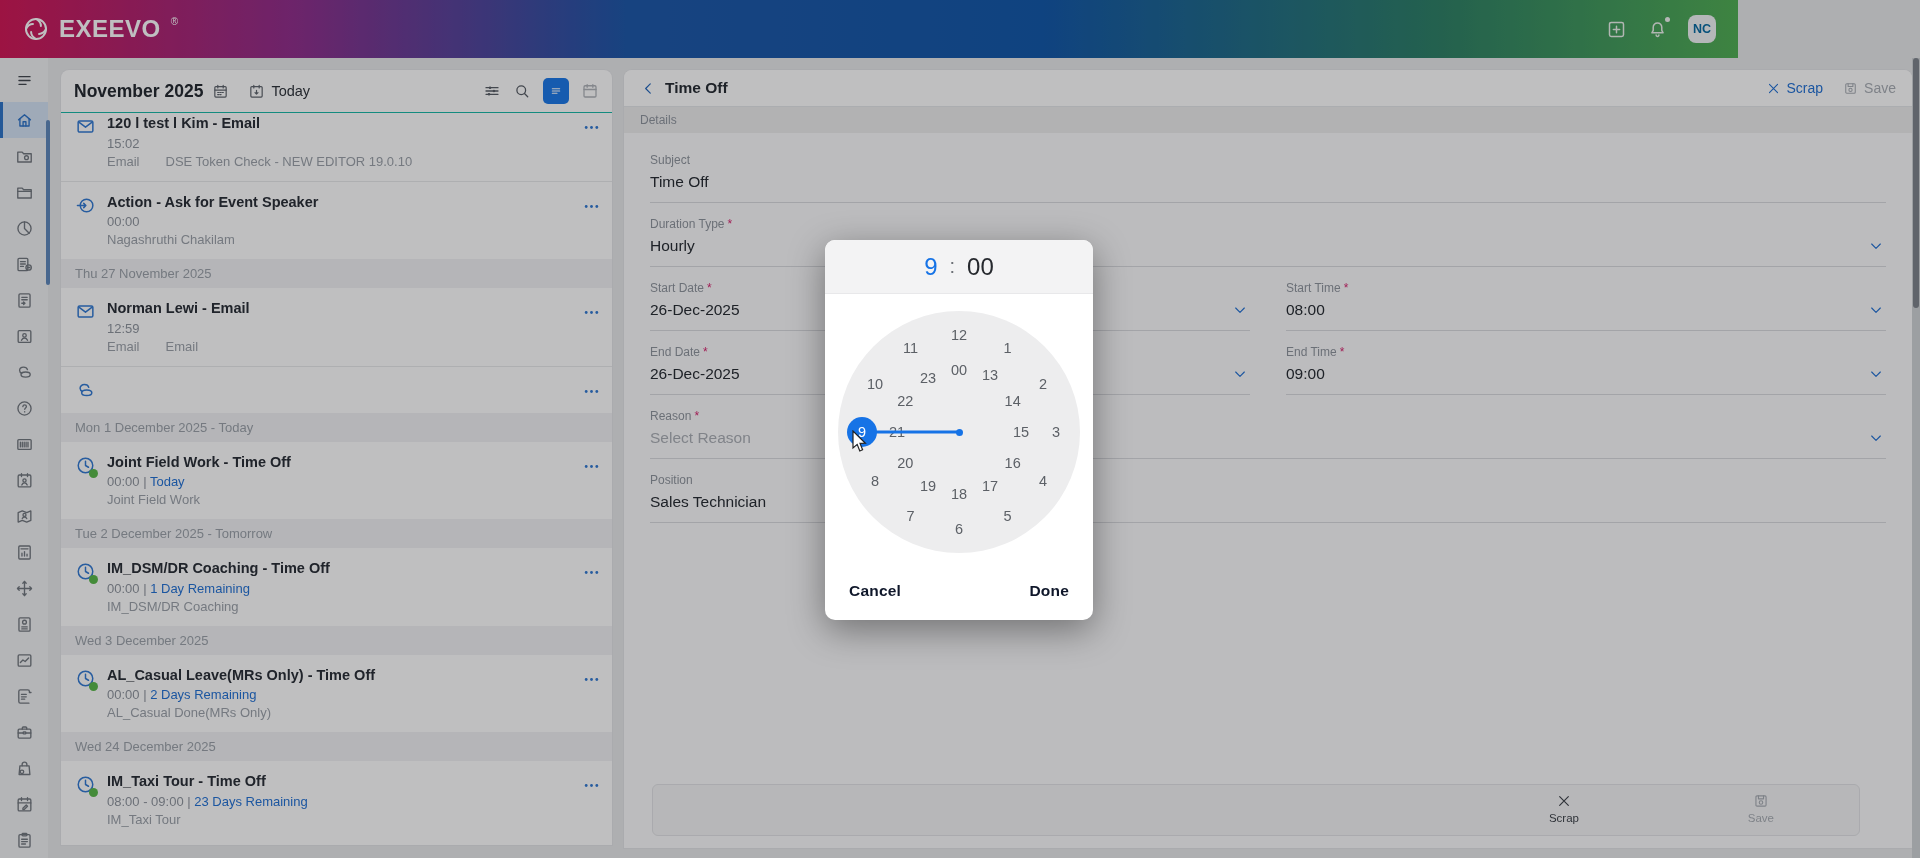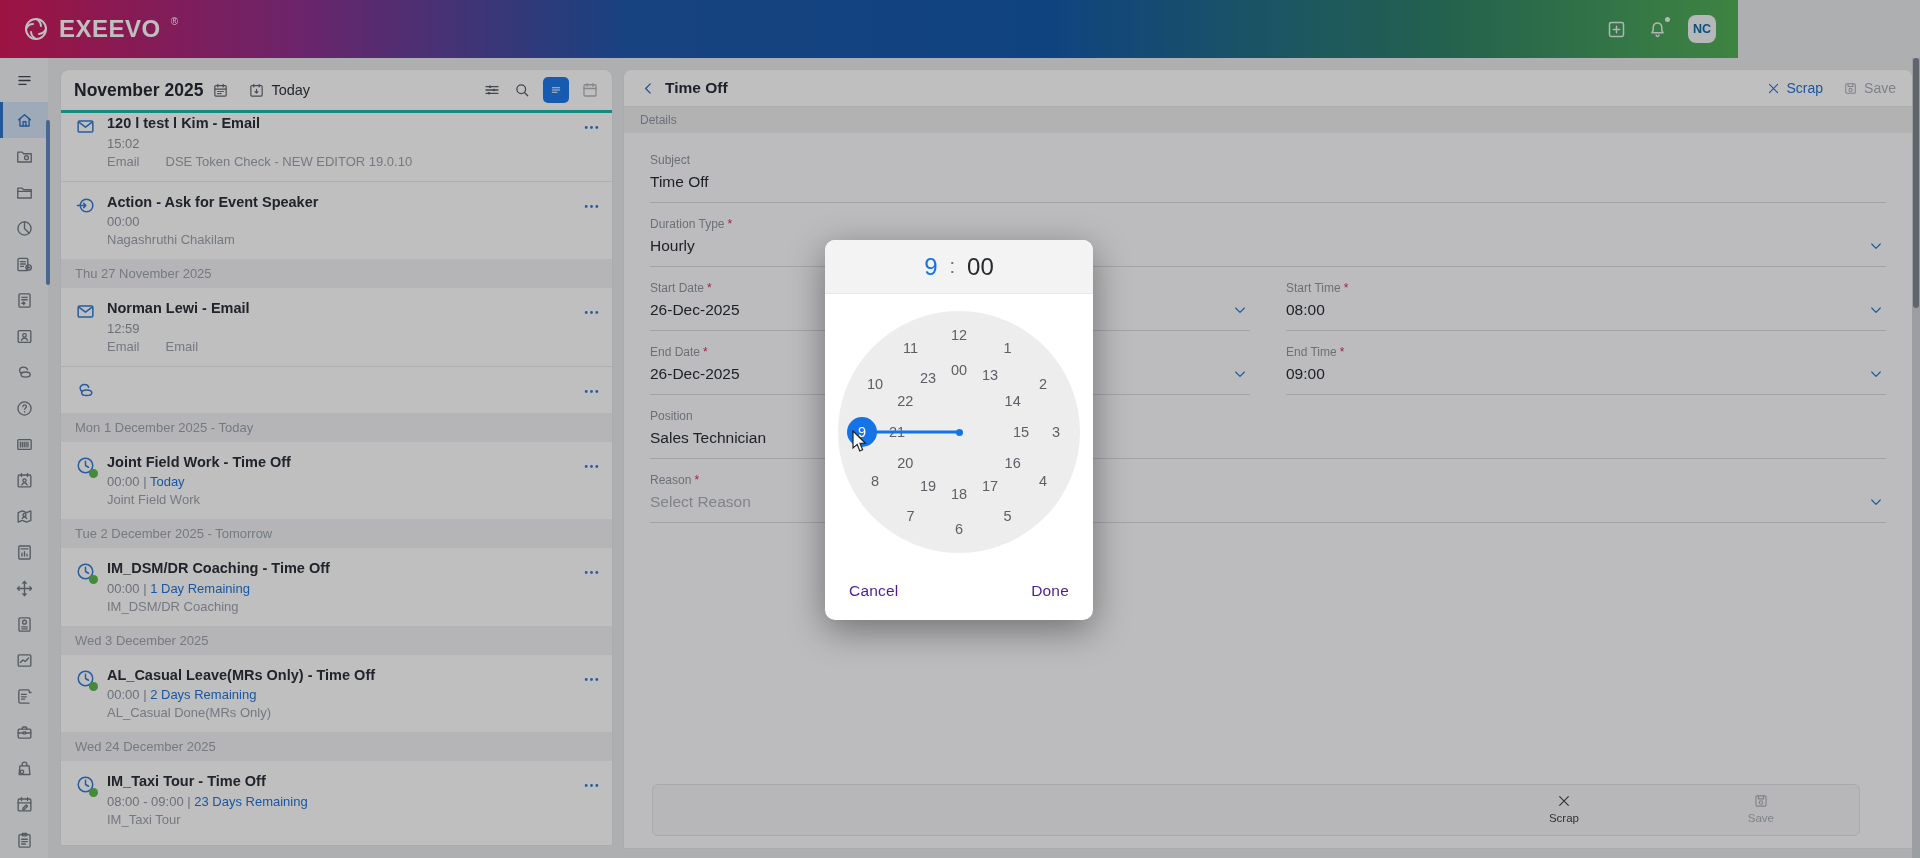--- a/index.html
+++ b/index.html
@@ -25,21 +25,21 @@
   .rail{ position:absolute; left:0; top:58px; bottom:0; width:48px; background:#f0f1f3; z-index:4; display:flex; flex-direction:column; align-items:stretch; padding-top:4px; }
   .rail-item{ height:36px; display:flex; align-items:center; justify-content:center; color:#70767d; position:relative; }
   .rail-item i{ width:19px; height:19px; }
   .rail-item.menu{ color:#3f454c; margin-bottom:4px; }
   .rail-item.active{ background:#d3e2f4; color:#2a72c8; }
   .rail-item.active::before{ content:""; position:absolute; left:0; top:0; bottom:0; width:3px; background:#2a72c8; }
   .rail-thumb{ position:absolute; left:46px; top:120px; width:4px; height:165px; border-radius:2px; background:#5d87bb; z-index:4; }
 
   
   .cal-panel{ position:absolute; left:61px; top:70px; width:551px; height:775px; background:#fff; border-radius:8px 8px 0 0; z-index:3; overflow:hidden; box-shadow:0 0 0 1px #e3e4e7; display:flex; flex-direction:column; }
-  .cal-head{ height:43px; flex:0 0 43px; display:flex; align-items:center; gap:9px; padding:0 13px; border-bottom:3px solid #14b8a6; }
+  .cal-head{ height:43px; flex:0 0 43px; display:flex; align-items:center; gap:9px; padding:0 13px; border-bottom:1px solid #14b8a6; }
   .cal-month{ font-size:17.5px; font-weight:700; color:#20252c; }
   .cal-head i.sm{ width:17px; height:17px; color:#5d636b; }
   .today-btn{ display:flex; align-items:center; gap:6px; margin-left:10px; color:#2b3037; font-size:14.5px; }
   .cal-head-right{ margin-left:auto; display:flex; align-items:center; gap:12px; }
   .cal-head-right i{ width:18px; height:18px; color:#555b63; }
   .view-active{ width:26px; height:26px; border-radius:5px; background:#1877e8; display:flex; align-items:center; justify-content:center; }
   .view-active i{ width:16px; height:16px; color:#fff; }
   .cal-head-right .muted{ color:#aeb2b8; }
 
   .ev-list{ flex:1; overflow:hidden; }
@@ -95,21 +95,21 @@
   .dlg-head{ height:54px; background:#f3f3f4; border-bottom:1px solid #e8e8ea; display:flex; align-items:center; justify-content:center; gap:12px; }
   .dlg-hour{ font-size:24px; color:#1673e6; }
   .dlg-colon{ font-size:20px; color:#6d7177; }
   .dlg-min{ font-size:24px; color:#26292e; }
   .clock{ position:relative; width:242px; height:242px; border-radius:50%; background:#ededee; margin:17px auto 0 auto; }
   .cnum{ position:absolute; width:26px; height:26px; margin:-13px 0 0 -13px; display:flex; align-items:center; justify-content:center; font-size:14.5px; color:#5c6066; z-index:1; }
   .hand{ position:absolute; left:121px; top:119.75px; width:97px; height:2.5px; background:#1673e6; transform-origin:0 50%; transform:rotate(180deg); z-index:2; }
   .cdot{ position:absolute; left:117.5px; top:117.5px; width:7px; height:7px; border-radius:50%; background:#1673e6; z-index:2; }
   .csel{ position:absolute; width:30px; height:30px; margin:-15px 0 0 -15px; border-radius:50%; background:#1673e6; color:#fff; font-size:14.5px; display:flex; align-items:center; justify-content:center; z-index:3; }
   .dlg-actions{ position:absolute; left:0; right:0; bottom:0; height:58px; display:flex; align-items:center; justify-content:space-between; padding:0 24px; }
-  .dlg-btn{ color:#4c1d95; font-size:15.5px; font-weight:400; letter-spacing:.2px; }
+  .dlg-btn{ color:#0f172a; font-size:15.5px; font-weight:700; letter-spacing:.2px; }
 
   .cursor{ position:absolute; left:851px; top:430px; width:17px; height:24px; z-index:70; }
 </style>
 </head>
 <body>
 
 <div class="topbar">
   <div class="brand">
     <i class="logo-i" data-icon="pinwheel">
         <svg viewBox="0 0 24 24" fill="none" stroke="currentColor" stroke-width="1.7" stroke-linecap="round" stroke-linejoin="round">
@@ -639,31 +639,31 @@
       <div class="field">
         <div class="f-label">End Time<span class="req">*</span></div>
         <div class="f-value">09:00</div>
         <i class="f-chev" data-icon="chev-down">
           <svg viewBox="0 0 24 24" fill="none" stroke="currentColor" stroke-width="1.7" stroke-linecap="round" stroke-linejoin="round">
             <path d="M5.5 9l6.5 6.5L18.5 9"></path>
           </svg>
         </i>
       </div>
       <div class="field span2">
-        <div class="f-label">Position</div>
-        <div class="f-value">Sales Technician</div>
-      </div>
-      <div class="field span2">
         <div class="f-label">Reason<span class="req">*</span></div>
         <div class="f-value ph">Select Reason</div>
         <i class="f-chev" data-icon="chev-down">
           <svg viewBox="0 0 24 24" fill="none" stroke="currentColor" stroke-width="1.7" stroke-linecap="round" stroke-linejoin="round">
             <path d="M5.5 9l6.5 6.5L18.5 9"></path>
           </svg>
         </i>
+      </div>
+      <div class="field span2">
+        <div class="f-label">Position</div>
+        <div class="f-value">Sales Technician</div>
       </div>
     </div>
   <div class="footer-bar">
     <span class="ft-btn ft-scrap">
       <i data-icon="close">
           <svg viewBox="0 0 24 24" fill="none" stroke="currentColor" stroke-width="1.7" stroke-linecap="round" stroke-linejoin="round">
             <path d="M5.5 5.5l13 13M18.5 5.5l-13 13"></path>
           </svg>
         </i>
       <span>Scrap</span>

